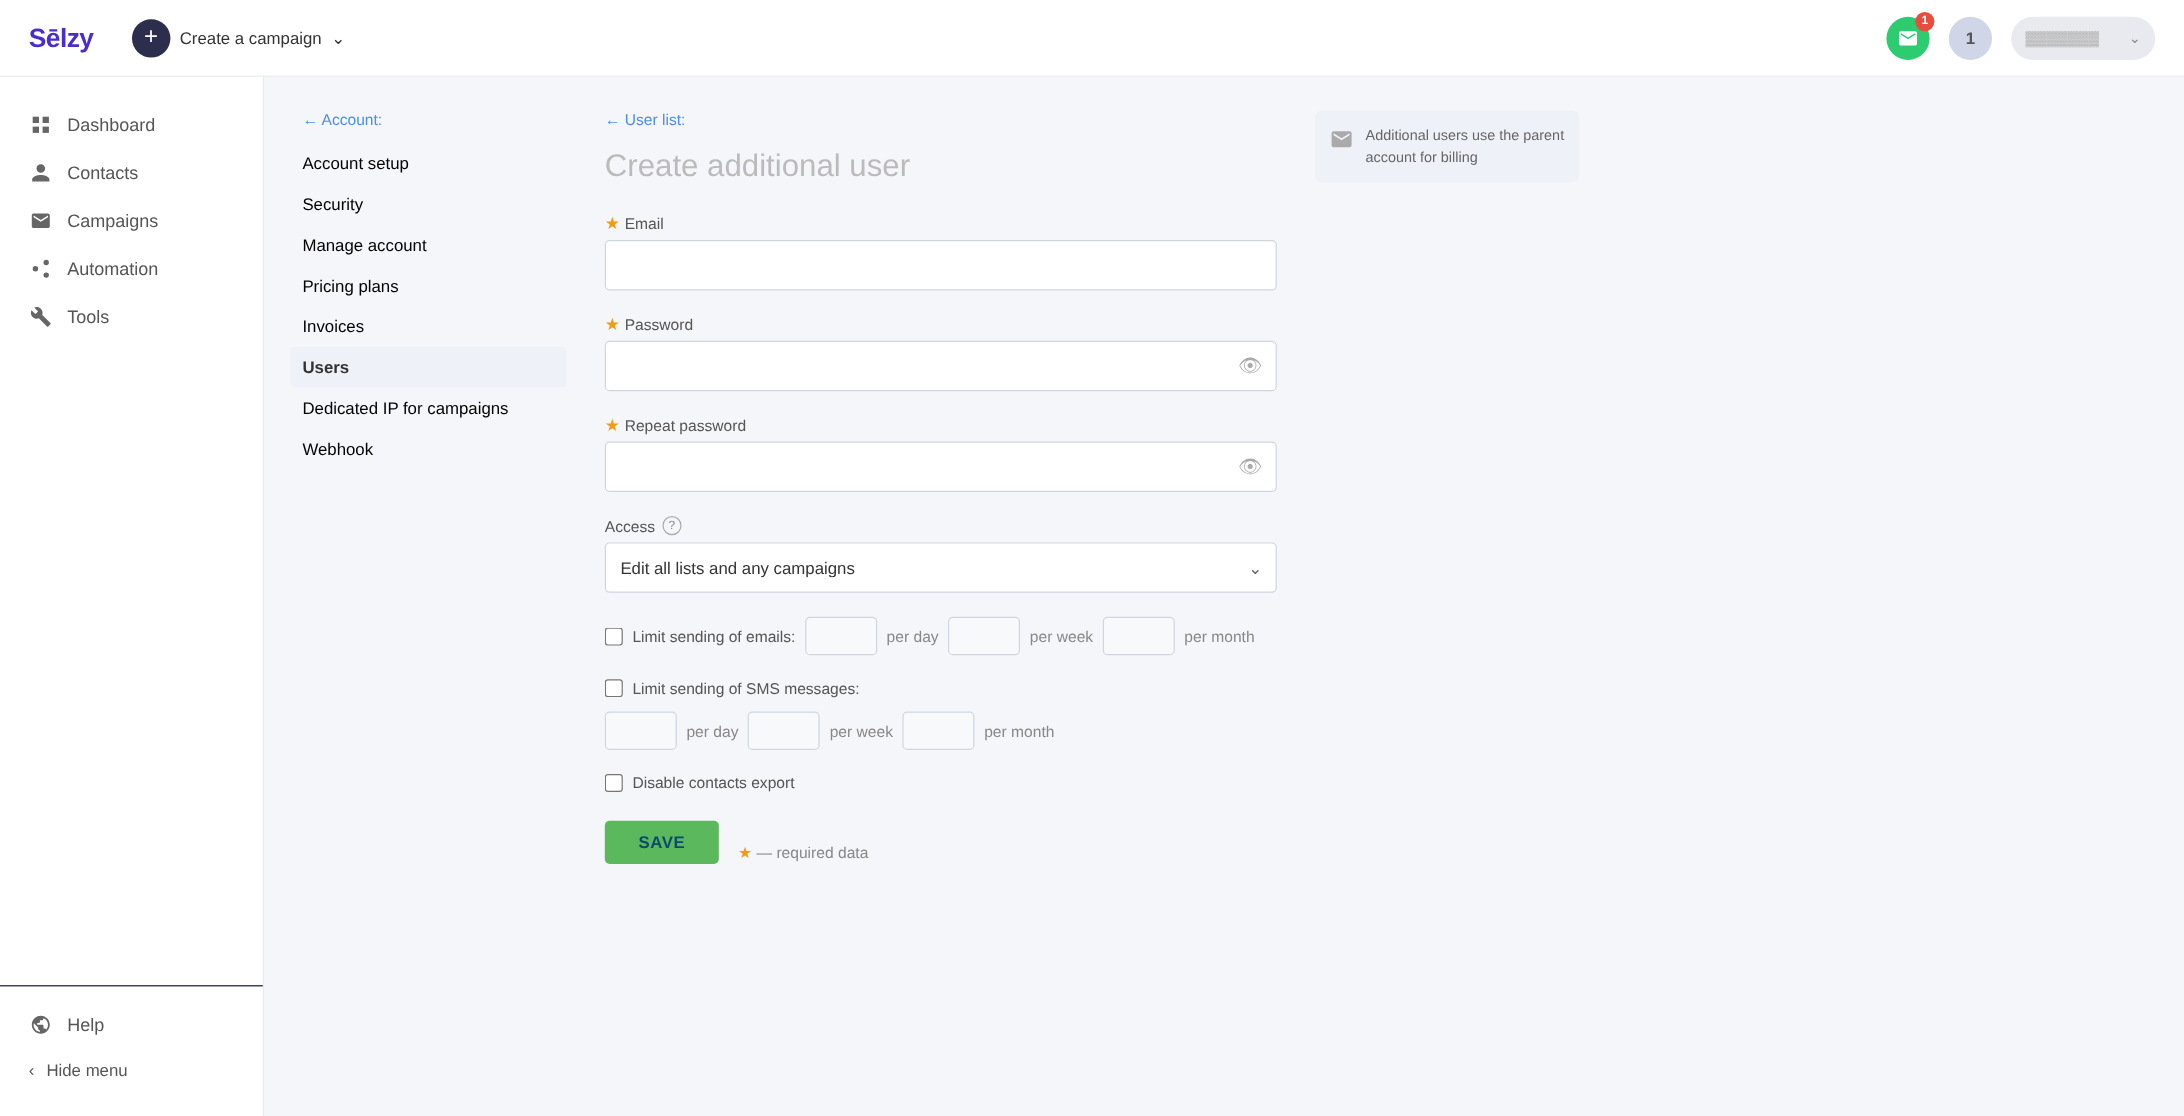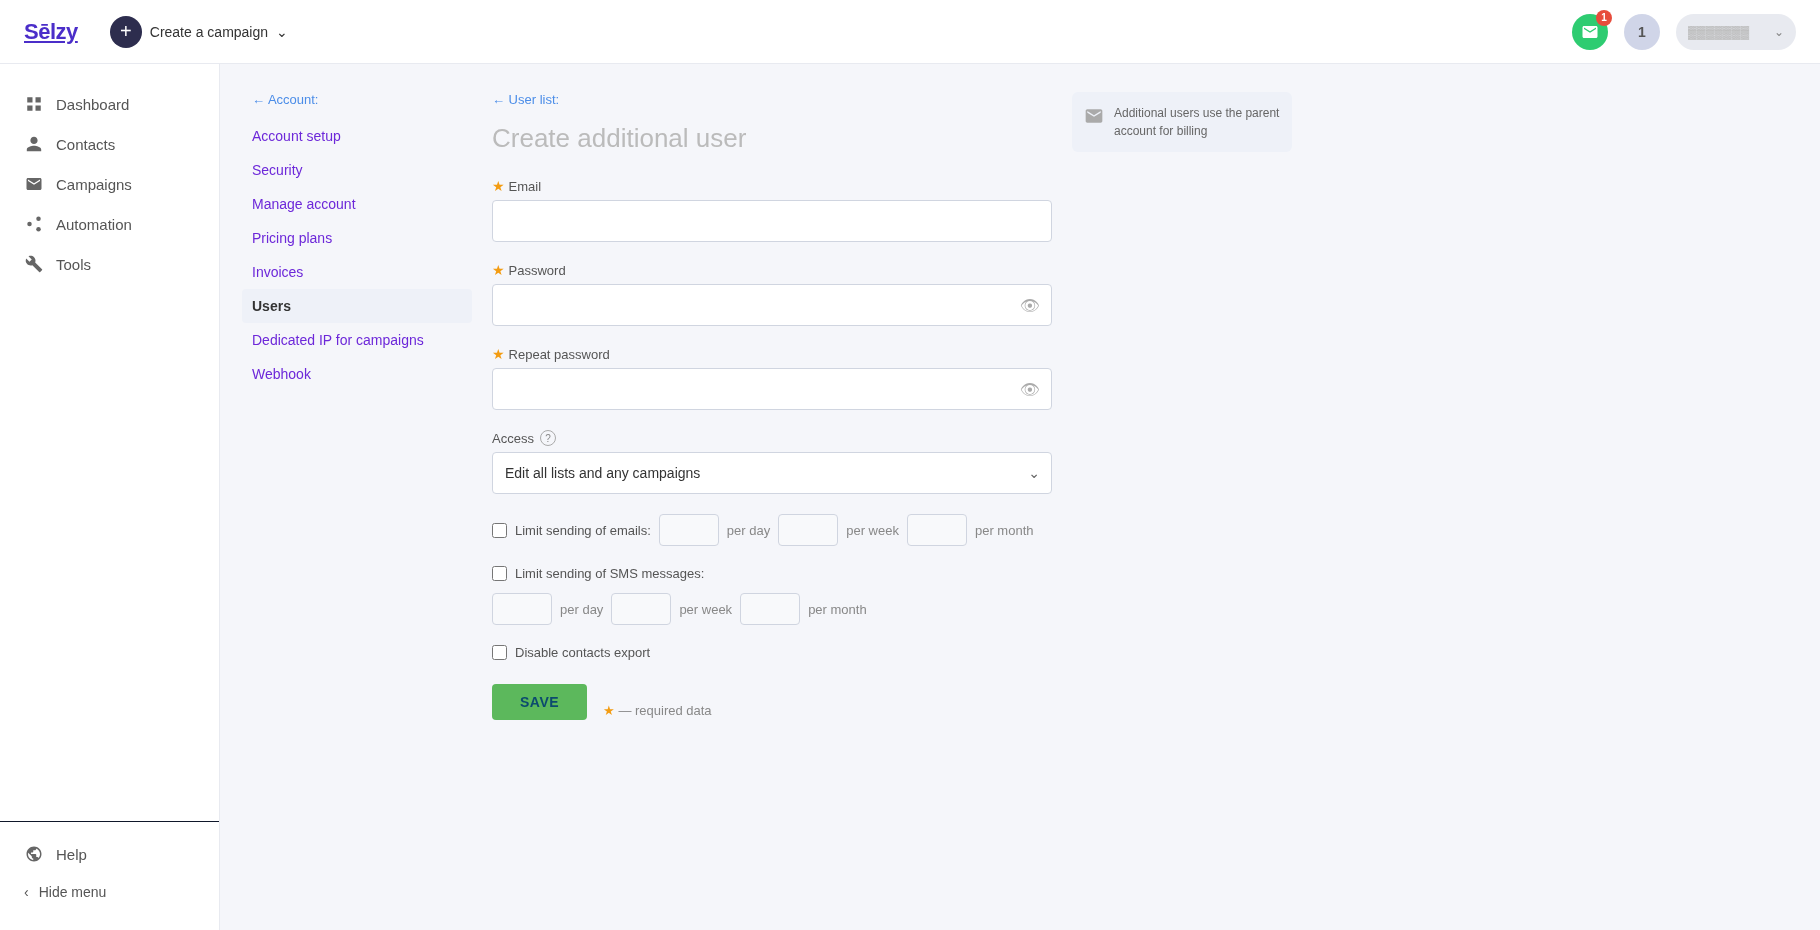--- a/index.html
+++ b/index.html
@@ -14,21 +14,20 @@
       padding: 0 24px;
       border-bottom: 1px solid #e8eaf0;
       position: fixed;
       top: 0; left: 0; right: 0;
       z-index: 100;
     }
     .logo {
       font-size: 22px;
       font-weight: 700;
       color: #4b2ec9;
-      text-decoration: underline;
       text-decoration-color: #4b2ec9;
       letter-spacing: -0.5px;
       margin-right: 32px;
     }
     .create-campaign-btn {
       display: flex;
       align-items: center;
       gap: 8px;
       cursor: pointer;
       color: #333;
@@ -141,42 +140,42 @@
 
     
     .main-content {
       flex: 1;
       overflow-y: auto;
       padding: 28px 32px;
       background: #f5f6fa;
     }
     .content-layout {
       display: flex;
-      gap: 20px;
+      gap: 32px;
     }
 
     
     .left-menu {
       width: 220px;
       flex-shrink: 0;
     }
     .breadcrumb-link {
       color: #4b8de8;
       font-size: 13px;
       cursor: pointer;
       text-decoration: none;
       display: flex;
       align-items: center;
       gap: 4px;
       margin-bottom: 12px;
     }
     .left-menu-item {
       display: block;
       padding: 9px 0;
-      color: #6d28d9;
+      color: #000000;
       font-size: 14px;
       cursor: pointer;
       text-decoration: none;
     }
     .left-menu-item.active {
       color: #333;
       font-weight: 700;
       background: #eef1f8;
       padding-left: 10px;
       margin-left: -10px;

